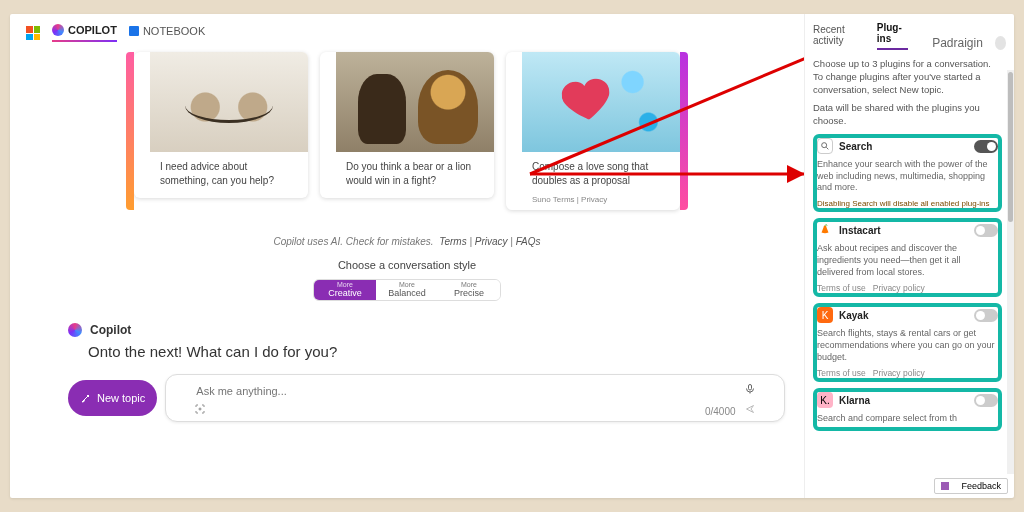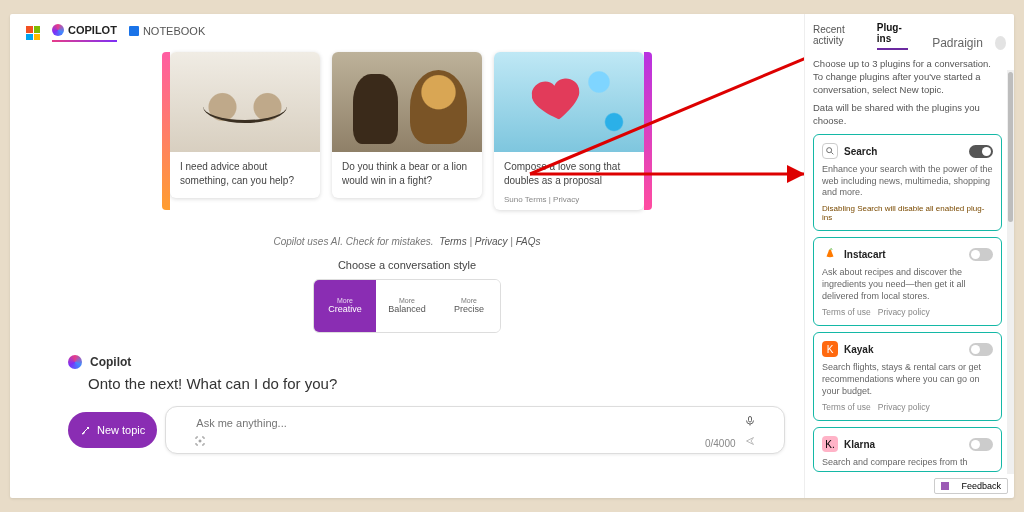--- a/index.html
+++ b/index.html
@@ -11,37 +11,37 @@
   .ms-logo span:nth-child(1){background:#f25022}.ms-logo span:nth-child(2){background:#7fba00}.ms-logo span:nth-child(3){background:#00a4ef}.ms-logo span:nth-child(4){background:#ffb900}
   .nav-item { display: flex; align-items: center; gap: 4px; cursor: pointer; padding-bottom: 4px; }
   .nav-item.active { font-weight: 600; color: #222; border-bottom: 2px solid; border-image: linear-gradient(90deg,#e83c87,#7b2ff7) 1; }
   .swirl { width: 12px; height: 12px; border-radius: 50%; background: conic-gradient(#e83c87,#3f8cff,#7b2ff7,#e83c87); }
   .blue-ico { width: 10px; height: 10px; background:#1a73e8; border-radius:1px; }
   .cards { display: flex; gap: 12px; justify-content: center; margin-top: 4px; }
   .cardwrap { position: relative; }
   .grad-bar { position:absolute; left:-8px; top:0; bottom:0; width:8px; border-radius:4px 0 0 4px; }
   .grad-l { background: linear-gradient(#ff5da2,#ff9d2f); }
   .grad-r { background: linear-gradient(#b832e0,#ff4da0); right:-8px; left:auto; border-radius:0 4px 4px 0; }
-  .card { width: 150px; background:#fff; border-radius:6px; box-shadow:0 1px 4px rgba(0,0,0,0.15); overflow:hidden; cursor:pointer; }
+  .card { width: 174px; background:#fff; border-radius:6px; box-shadow:0 1px 4px rgba(0,0,0,0.15); overflow:hidden; cursor:pointer;padding-left:16px; }
   .card .img { height: 100px; background:#ccc; }
   .img.glasses { background: radial-gradient(circle at 35% 55%, #bfa98a 12%, transparent 13%), radial-gradient(circle at 65% 55%, #bfa98a 12%, transparent 13%), linear-gradient(#f0ece4,#d8cfc0); position:relative; }
   .img.glasses::after{content:"";position:absolute;left:22%;top:44%;width:56%;height:24%;border:3px solid #3a2f22;border-left:none;border-right:none;border-top:none;border-radius:0 0 100px 100px / 0 0 40px 40px;}
   .img.bear { background: linear-gradient(#bdb29a,#8f8068); position:relative; }
   .img.bear::before{content:"";position:absolute;left:14%;top:22%;width:30%;height:70%;background:#3a2a1a;border-radius:40% 40% 20% 20%;}
   .img.bear::after{content:"";position:absolute;right:10%;top:18%;width:38%;height:74%;background:radial-gradient(circle at 50% 30%, #d9a654 28%, #7a5426 30%);border-radius:50% 50% 30% 30%;}
   .img.heart { background: radial-gradient(circle at 70% 30%, #7fd5ff 8%, transparent 9%), radial-gradient(circle at 80% 70%, #2bb0e8 6%, transparent 7%), linear-gradient(#bfe8f5,#7ec6de); position:relative; }
   .img.heart::before{content:"";position:absolute;left:26%;top:26%;width:46%;height:50%;background:#e23b5a;transform:rotate(-8deg);clip-path: path('M24 6c-6-10-24-6-24 8 0 12 24 26 24 26s24-14 24-26c0-14-18-18-24-8z');border-radius:8px;}
   .card .txt { padding:8px 10px; font-size:10px; color:#444; line-height:1.35; min-height:46px; }
   .card .sub { font-size:8px; color:#888; padding:0 10px 6px; }
   .disclaimer { text-align:center; font-size:10px; color:#777; margin-top:26px;font-style:italic; }
   .disclaimer a { color:#555; cursor:pointer; }
   .style-label { text-align:center; font-size:11px; color:#444; margin-top:12px; }
   .style-picker { display:flex; justify-content:center; margin-top:8px; }
   .style-picker .seg { display:flex; border:1px solid #ddd; border-radius:6px; overflow:hidden; }
-  .seg button { background:#fff; border:none; width:62px; padding:17px 0; font-size:9px; color:#555; cursor:pointer; line-height:1.1; }
+  .seg button { background:#fff; border:none; width:62px; padding:1px 0; font-size:9px; color:#555; cursor:pointer; line-height:1.1; }
   .seg button small{display:block;font-size:7px;opacity:.8;}
   .seg button.active { background:#8a2db3; color:#fff; }
   .copilot-row { display:flex; align-items:center; gap:8px; margin:22px 0 0 44px; font-size:12px; color:#333; font-weight:600; }
   .copilot-row .swirl{width:14px;height:14px;}
   .greet { margin:6px 0 0 64px; font-size:15px; color:#333; }
   .input-row { display:flex; align-items:center; gap:8px; margin:14px 0 0 44px; }
   .new-topic { background:#8a2db3; color:#fff; border:none; border-radius:18px; padding:12px 12px; font-size:11px; display:flex; align-items:center; gap:5px; cursor:pointer; }
   .chatbox { flex:1; max-width:620px; border:1px solid #ddd; border-radius:12px; padding:6px 28px 4px; background:#fff; box-shadow:0 1px 3px rgba(0,0,0,0.08); }
   .chat-top { display:flex; align-items:center; }
   .chat-top input { flex:1; border:none; outline:none; font-size:11px; padding:4px 2px; }
@@ -54,21 +54,21 @@
   .side-scroll { position:absolute; right:0; top:56px; bottom:24px; width:7px; background:#f0f0f0; }
   .side-scroll::after{content:"";position:absolute;left:1px;top:2px;width:5px;height:150px;background:#bdbdbd;border-radius:3px;}
   .side-head { display:flex; align-items:flex-end; gap:12px; padding:8px 8px 0 8px; font-size:10px; color:#555; }
   .side-head .tab{cursor:pointer;padding-bottom:4px;}
   .side-head .tab.active{color:#111;font-weight:700;border-bottom:2px solid #6b2aa0;}
   .side-head .spacer{flex:1;}
   .side-head .user{color:#666;font-size:12px;}
   .avatar{width:14px;height:14px;border-radius:50%;background:#e3e3e3;display:inline-block;}
   .side-body { padding:8px 12px 8px 8px; overflow:hidden; color:#555; }
   .side-body p { margin-bottom:6px; line-height:1.35; font-size:9.5px; }
-  .plugin { border:1px solid #14b8a6; border-radius:6px; padding:8px; margin:6px 0; background:#fff; }
+  .plugin { border:4px solid #14b8a6; border-radius:6px; margin:6px 0; background:#fff; }
   .plugin .row1 { display:flex; align-items:center; gap:6px; }
   .plugin .name { font-weight:700; font-size:10px; color:#222; flex:1; }
   .plugin .ico { width:16px; height:16px; border-radius:4px; display:flex; align-items:center; justify-content:center; font-size:10px; color:#fff; }
   .ico.search{background:#fff;border:1px solid #ccc;color:#555;}
   .ico.instacart{background:#fff;}
   .ico.kayak{background:#ff690f;}
   .ico.klarna{background:#ffb3c7;color:#000;}
   .toggle { width:24px; height:13px; border-radius:8px; background:#ccc; position:relative; cursor:pointer; }
   .toggle::after{content:"";position:absolute;width:9px;height:9px;border-radius:50%;background:#fff;top:2px;left:2px;transition:.15s;}
   .toggle.on{background:#555;}
@@ -253,21 +253,21 @@
         <div class="desc">Search flights, stays &amp; rental cars or get recommendations where you can go on your budget.</div>
         <div class="links"><span>Terms of use</span> &nbsp; <span>Privacy policy</span></div>
       </div>
 
       <div class="plugin" style="padding-bottom:2px">
         <div class="row1">
           <span class="ico klarna">K.</span>
           <span class="name">Klarna</span>
           <span class="toggle"></span>
         </div>
-        <div class="desc">Search and compare recipes from th</div>
+        <div class="desc">Search and compare select from th</div>
       </div>
     </div>
     <div class="side-scroll"></div>
     <div class="feedback">
       <span class="sq"></span>
       <span>Feedback</span>
     </div>
   </div>
 </div>
 

